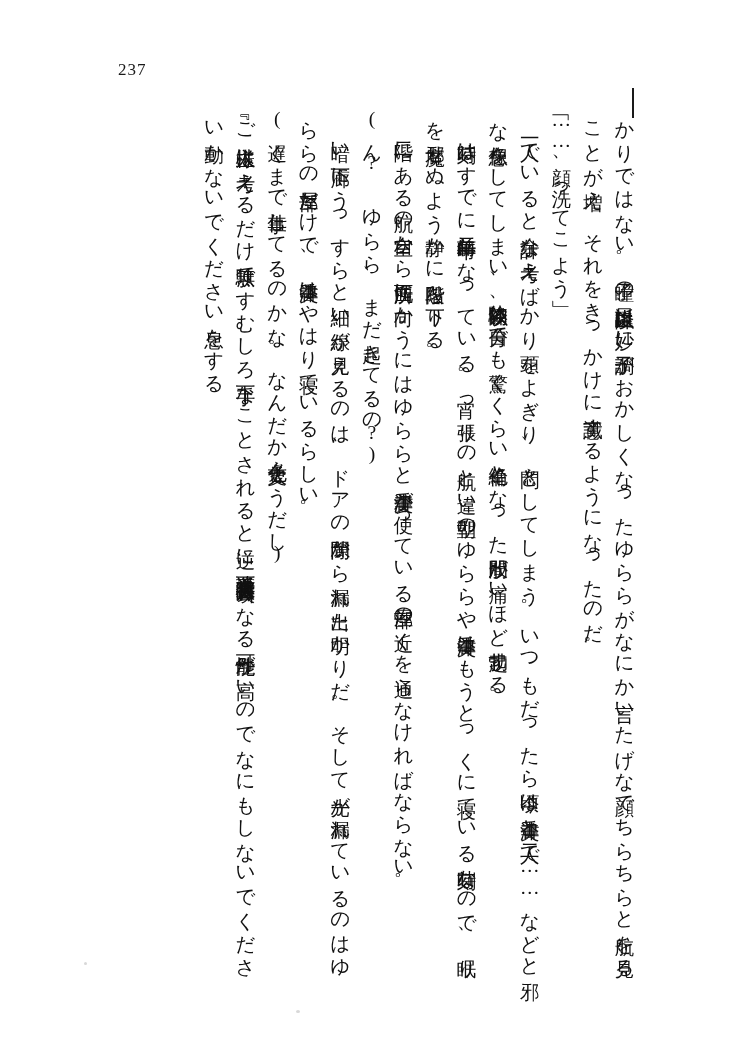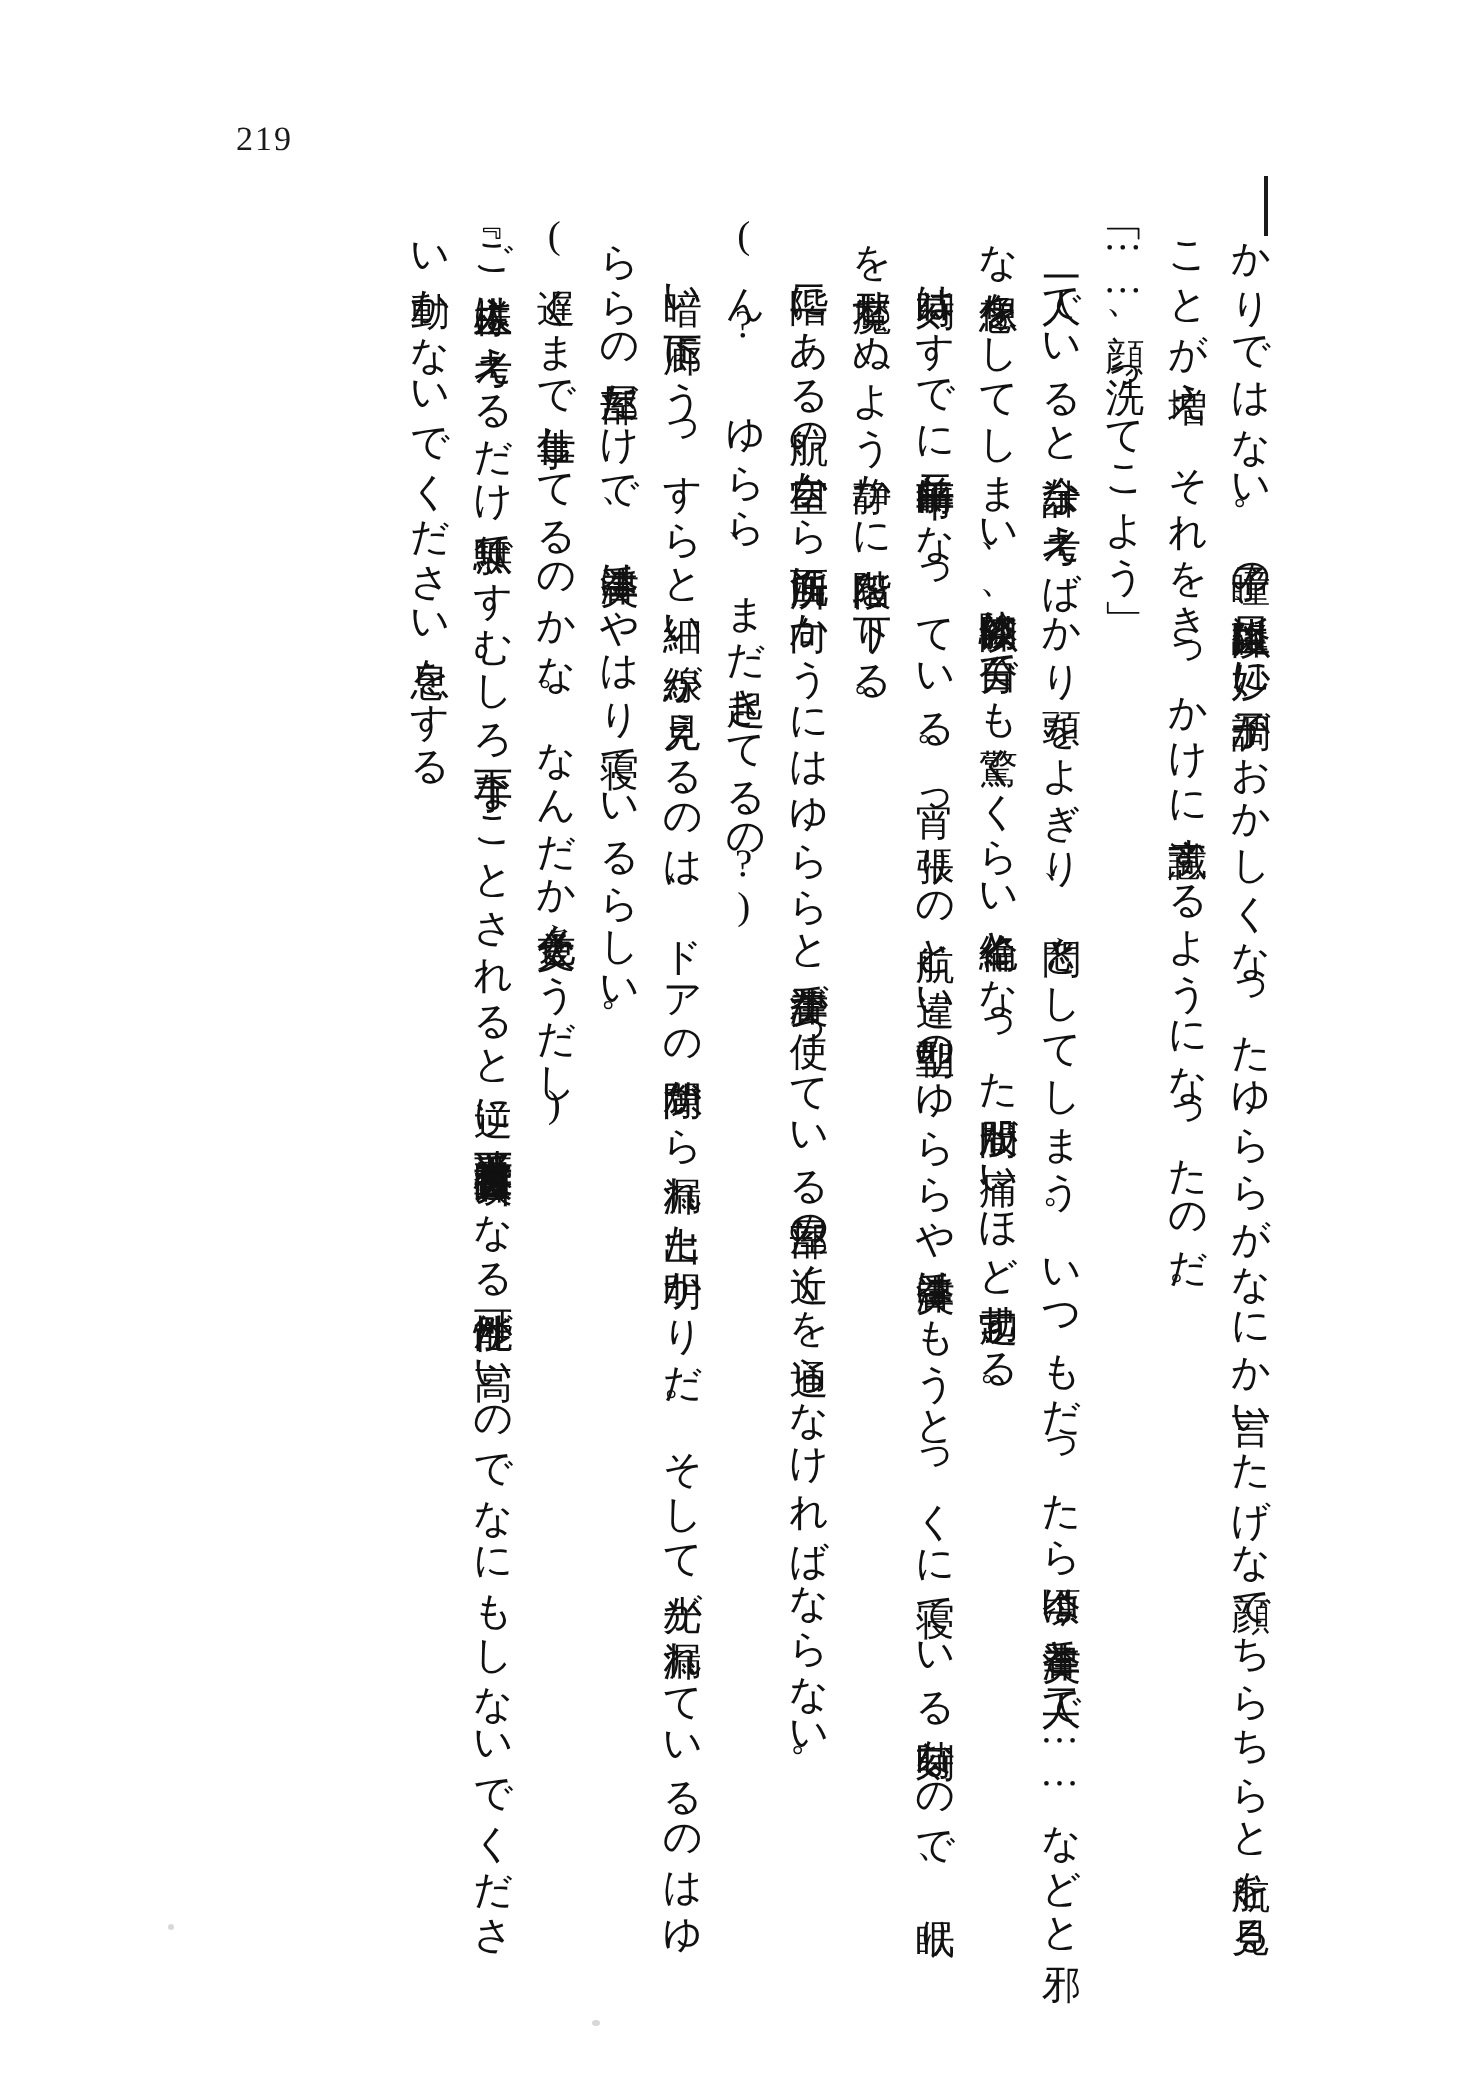--- a/index.html
+++ b/index.html
@@ -66,21 +66,21 @@
     position: absolute;
     background: #d8d8d8;
     border-radius: 50%;
   }
 </style>
 </head>
 <body>
 
 <div id="page">
 
-  <div class="page-number">219</div>
+  <div class="page-number">237</div>
 
   <div class="top-rule"></div>
 
   <div class="vtext">
     <p>かりではない。瞳子の誕生日以降、妙に調子がおかしくなったゆららがなにか言いたげな顔でちらちらと航を見ることが増え、それをきっかけに意識するようになったのだ。</p>
     <p>「……顔、洗ってこよう」</p>
     <p class="indent">一人でいると余計な考えばかり頭をよぎり、悶々としてしまう。いつもだったら今頃は香津美と二人で……などと邪な想像をしてしまい、初体験以降、自分でも驚くくらい絶倫となった股間が痛いほど勃起する。</p>
     <p class="indent">時刻はすでに午前二時半になっている。宵っ張りの航と違い朝型のゆららや香津美はもうとっくに寝ている時刻なので、眠りを邪魔せぬよう静かに階段を下りる。</p>
     <p class="indent">二階にある航の自室から洗面所に向かうにはゆららと香津美が使っている部屋の近くを通らなければならない。</p>
     <p>(ん? ゆらら、まだ起きてるの?)</p>

